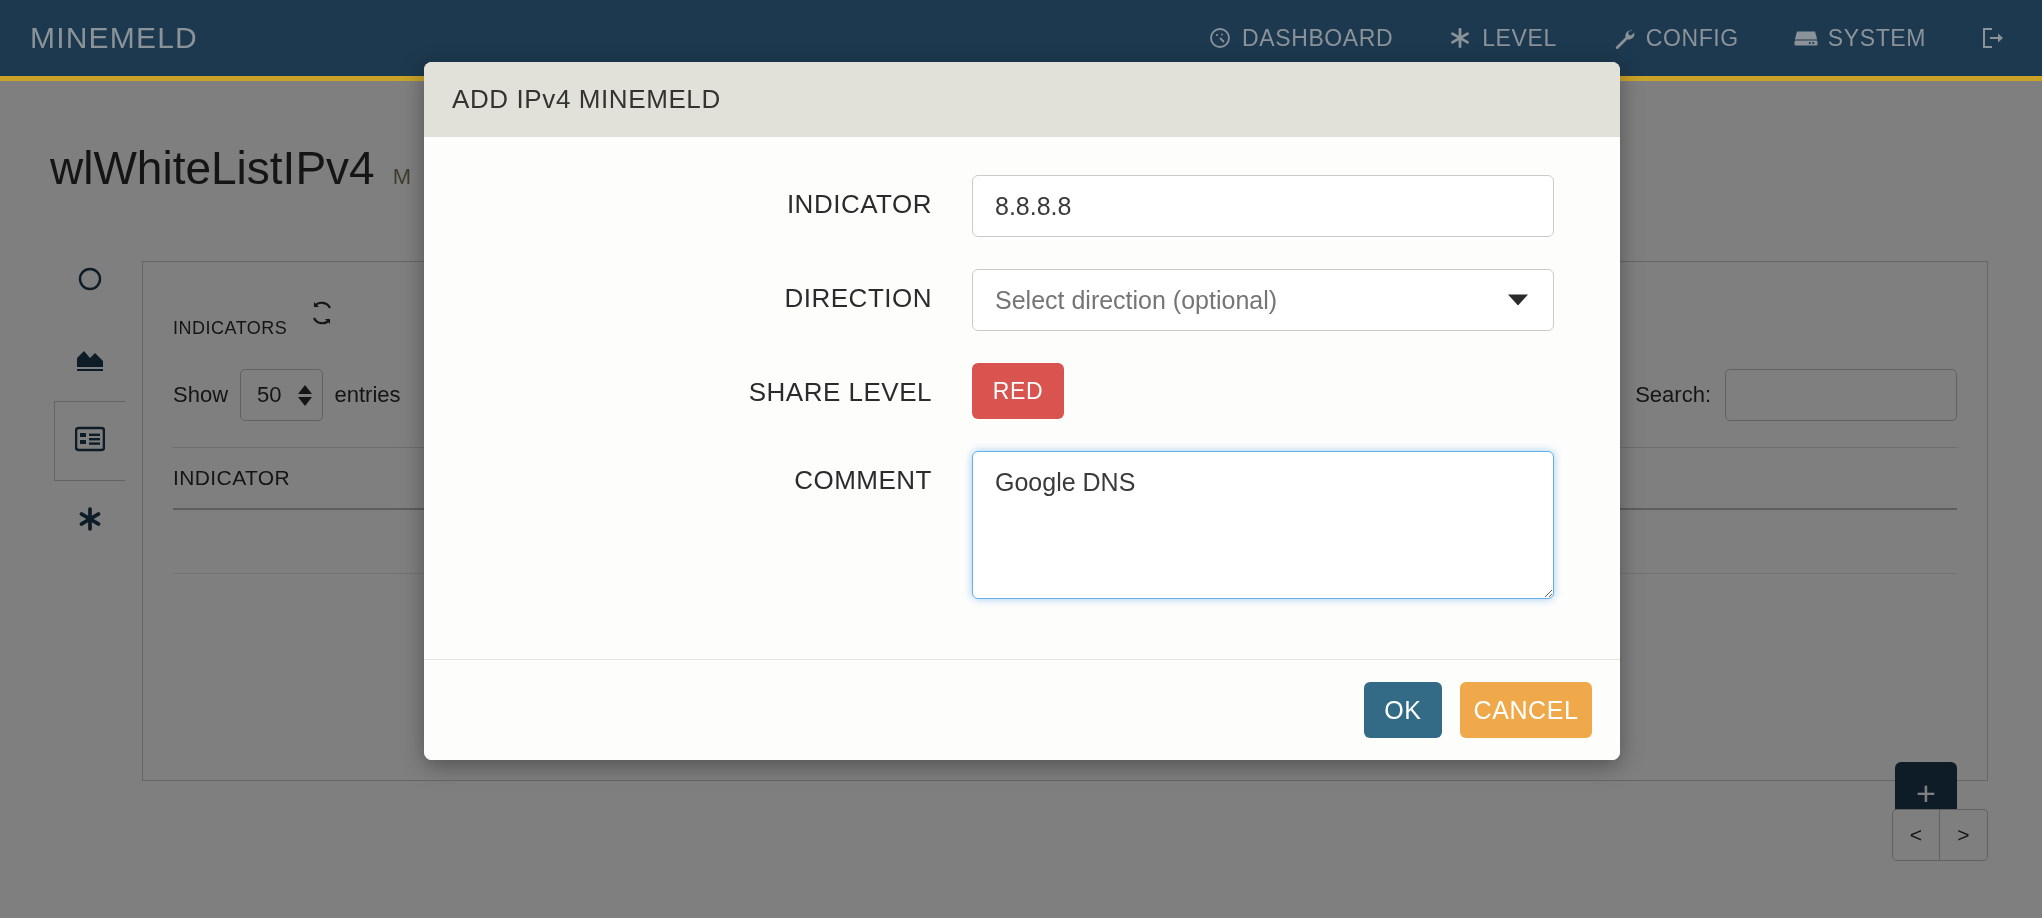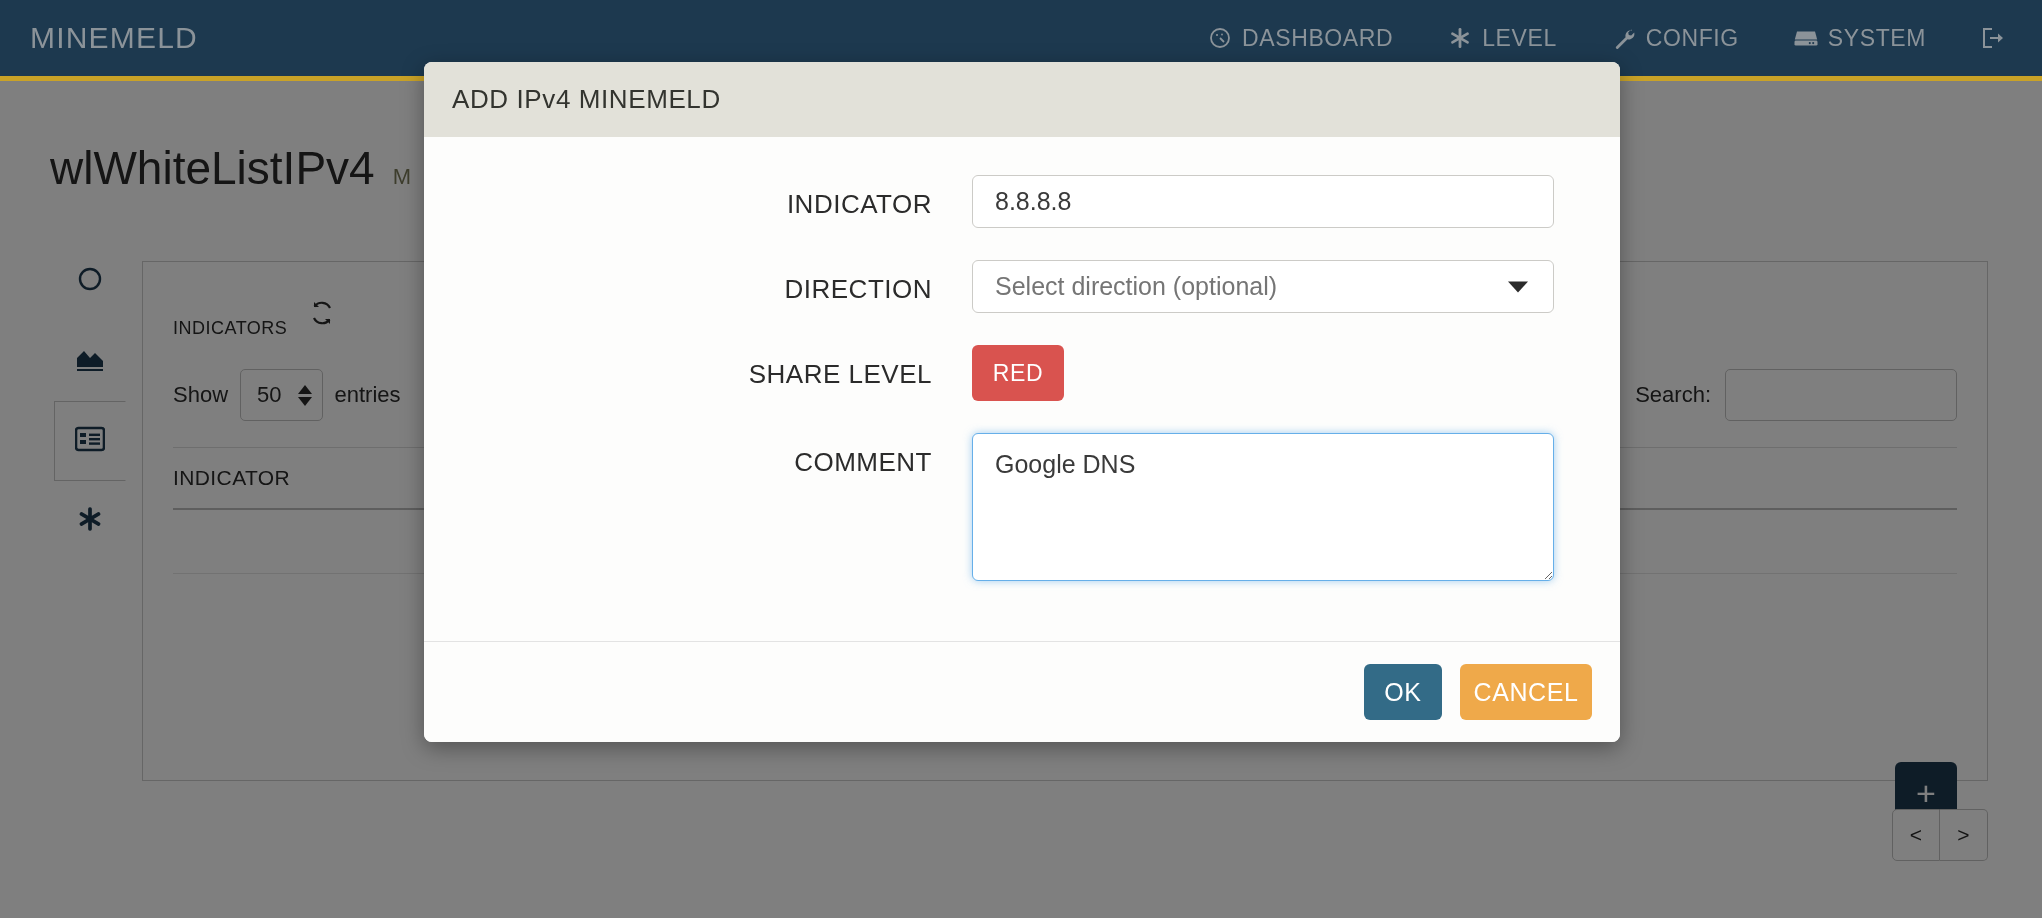--- a/index.html
+++ b/index.html
@@ -282,21 +282,21 @@
     width: 548px;
     text-align: right;
     padding-right: 40px;
     padding-top: 14px;
     font-size: 26px;
     color: #2b2b2b;
     letter-spacing: 0.5px;
   }
   .form-control {
     width: 582px;
-    height: 53px;
+    height: 62px;
     border: 1px solid #cccbc7;
     border-radius: 6px;
     background: #ffffff;
     font-size: 25px;
     color: #3a3a3a;
     padding: 16px 22px;
     font-family: "Liberation Sans", sans-serif;
     outline: none;
   }
   .select-wrap { position: relative; width: 582px; }

